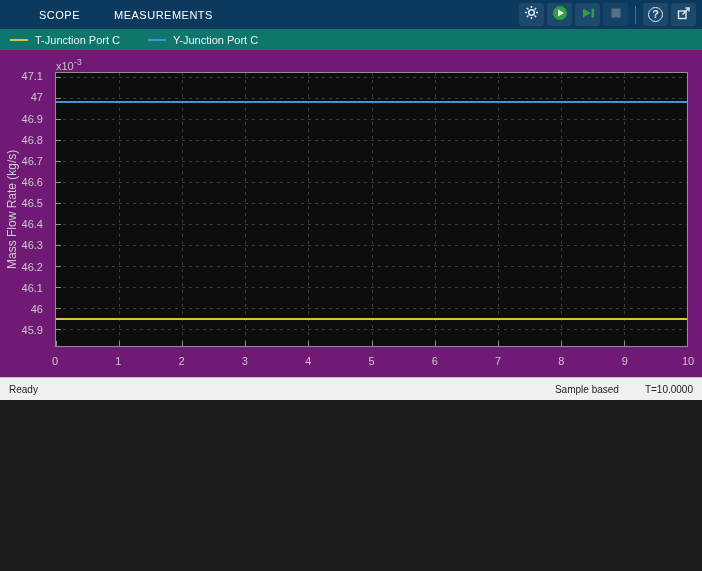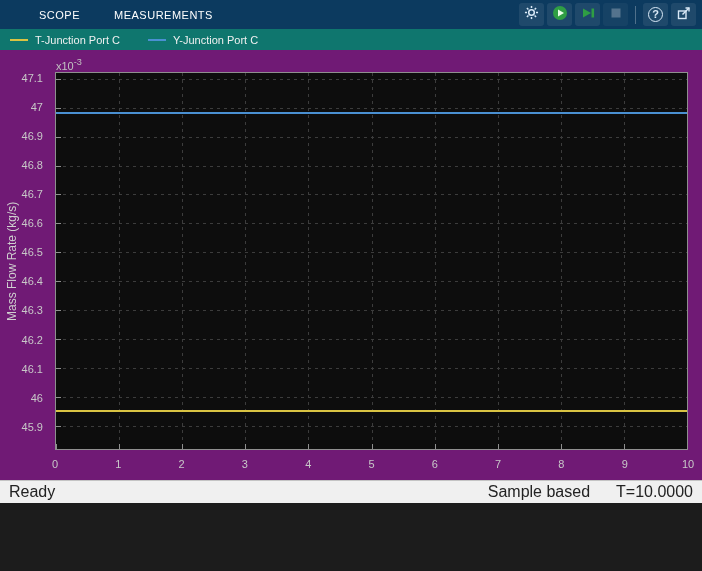--- a/index.html
+++ b/index.html
@@ -1,21 +1,21 @@
 <!DOCTYPE html>
 <html><head>
 <meta charset="utf-8">
 <style>
   html, body { margin: 0; padding: 0; }
   body {
     width: 702px; height: 571px; overflow: hidden;
     font-family: "Liberation Sans", sans-serif;
     background: #1c1c1c;
   }
-  .window { width: 702px; height: 503px; display: flex; flex-direction: column; }
+  .window { width: 702px; height: 400px; display: flex; flex-direction: column; }
 
   
   .toolbar {
     flex: 0 0 29px; background: #0c3a5f;
     display: flex; align-items: center; justify-content: space-between;
     padding-right: 6px;
   }
   .tabs { display: flex; height: 100%; margin-left: 22px; }
   .tab {
     display: flex; align-items: center; padding: 0 17px;
@@ -80,21 +80,21 @@
   .xticks { position: absolute; left: 55px; right: 14px; bottom: 8px; height: 14px; }
   .xtick {
     position: absolute; transform: translateX(-50%);
     color: #c8c8c8; font-size: 11px;
   }
 
   
   .statusbar {
     flex: 0 0 22px; background: #f0f0f0; border-top: 1px solid #c4c4c4;
     display: flex; align-items: center; justify-content: space-between;
-    padding: 0 9px; font-size: 16px; color: #222222;
+    padding: 0 9px; font-size: 10px; color: #222222;
   }
   .status-right { display: flex; gap: 26px; text-align: center; }
 </style>
 </head>
 <body>
 
 <div class="window">
 
   <div class="toolbar">
     <div class="tabs">

